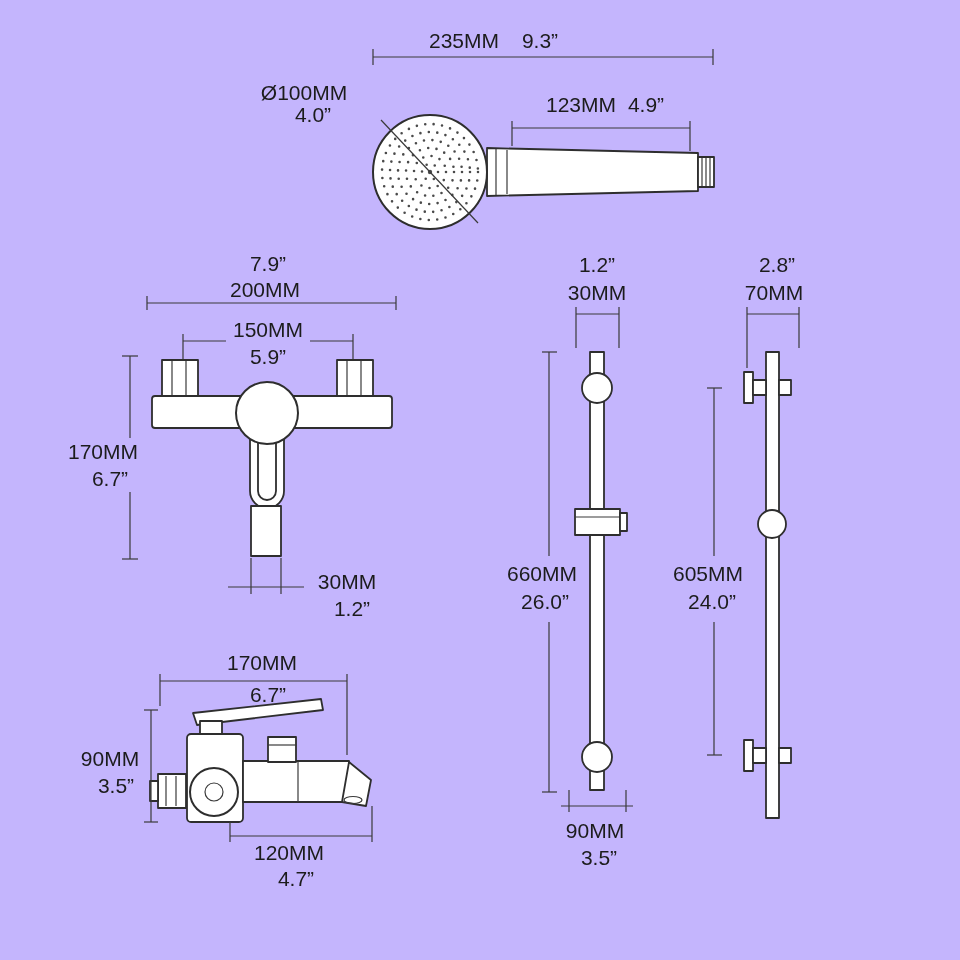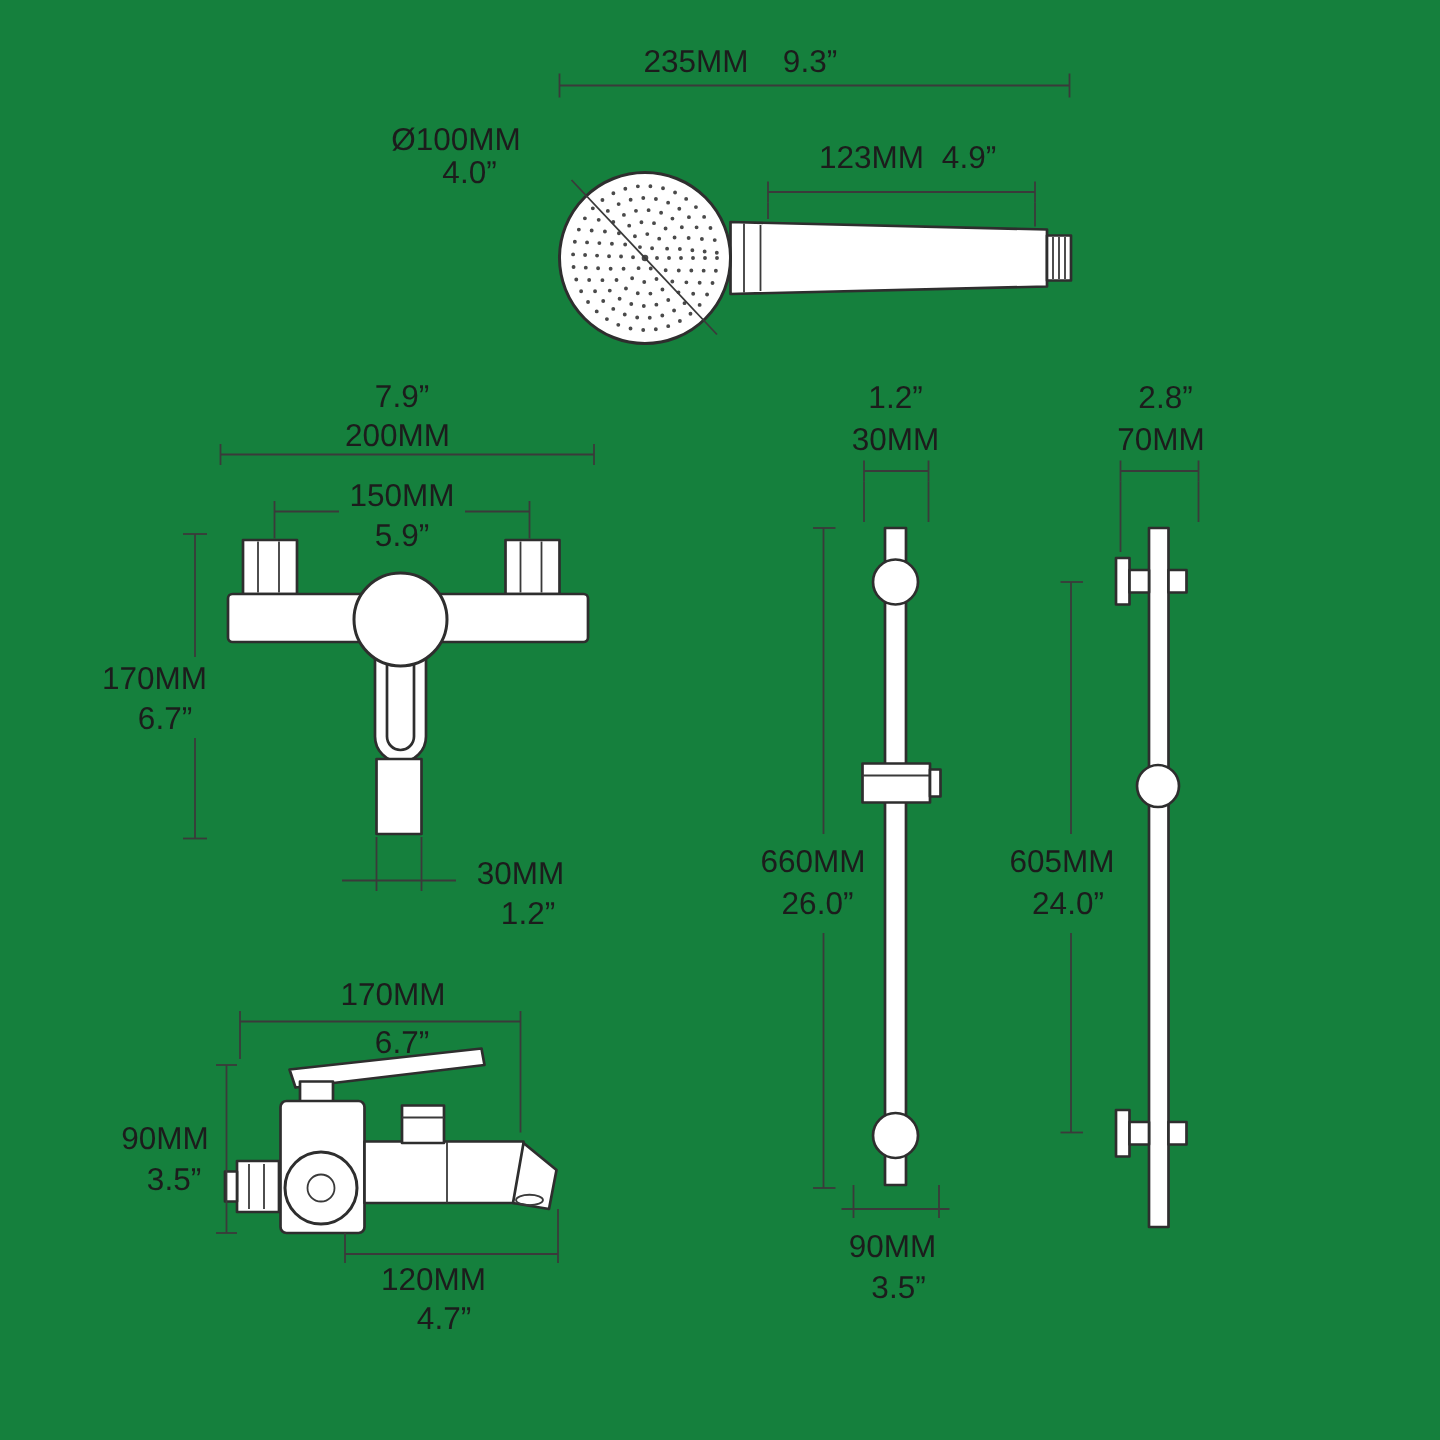--- a/index.html
+++ b/index.html
@@ -1,16 +1,16 @@
 <!DOCTYPE html>
 <html><head>
 <meta charset="utf-8">
 <style>
   html,body{margin:0;padding:0;background:#ffffff;}
-  .sheet{position:relative;width:960px;height:960px;background:#15803d;overflow:hidden;}
+  .sheet{position:relative;width:960px;height:960px;background:#c4b5fd;overflow:hidden;}
   .sheet > svg{position:absolute;left:0;top:0;}
   .outline{fill:#ffffff;stroke:#2e2e2e;stroke-width:1.8;stroke-linejoin:round;}
   .outline-thin{fill:none;stroke:#3a3a3a;stroke-width:1.2;}
   .dim{stroke:#3a3a3a;stroke-width:1.2;fill:none;}
   .dots{fill:none;stroke:#4a4a4a;stroke-width:2.6;stroke-linecap:round;stroke-dasharray:0 8.5;}
   text.dim-text{font-family:"Liberation Sans","DejaVu Sans",sans-serif;font-size:21px;fill:#1c1c1c;text-anchor:middle;}
 </style>
 </head>
 <body>
 

